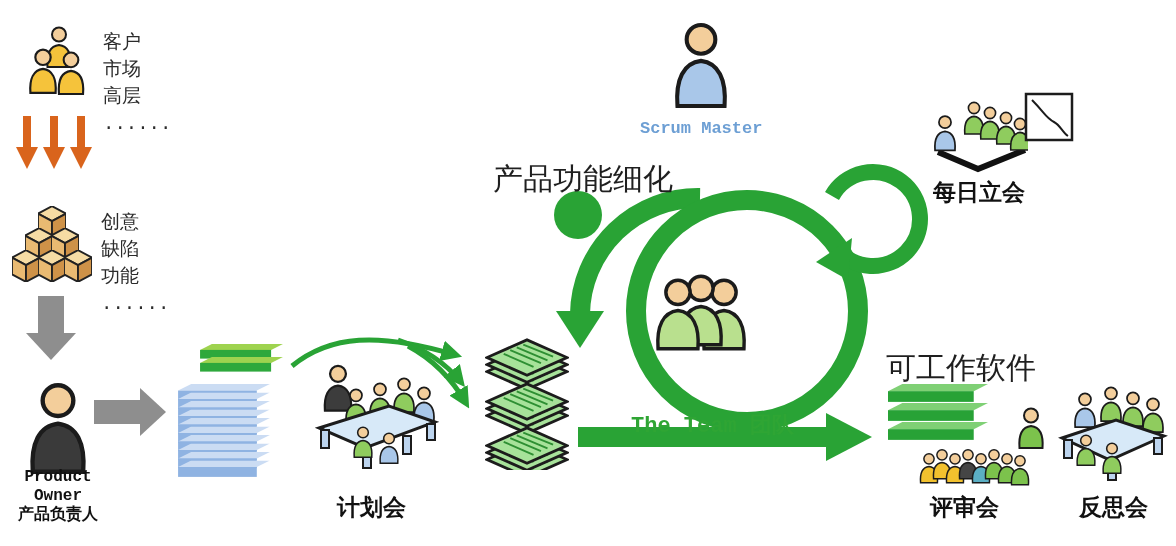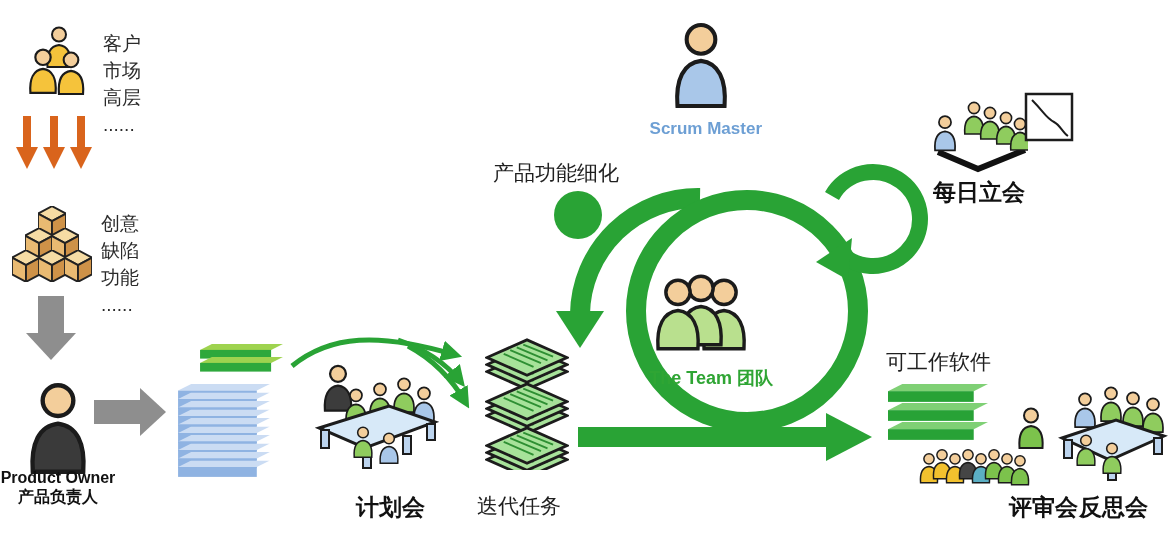--- a/index.html
+++ b/index.html
@@ -1,33 +1,33 @@
 <!DOCTYPE html>
 <html style="--c-green: #29A335; --c-orange: #D9641C; --c-gray: #8E8E8E; --c-skin: #F3CE9B; --c-label_blue: #6D9FD4; --c-team_green: #2FA534; --c-yellow_person: #F5C33B; --c-blue_person: #A9C7E9; --c-green_person: #8FCC5E; --c-dark_person: #3A3A3A;"><head>
 <meta charset="utf-8">
 <style>
   html,body{margin:0;padding:0;background:#fff;}
   .canvas{position:relative;width:1176px;height:546px;background:#fff;overflow:hidden;
-          font-family:Liberation Sans, sans-serif;color:#2b2b2b;}
+          font-family:Liberation Mono, monospace;color:#2b2b2b;}
   .abs{position:absolute;}
   svg{display:block;}
   
   .g-fill{fill:var(--c-green,#29A335);}
   .g-stroke{stroke:var(--c-green,#29A335);fill:none;}
   .o-fill{fill:var(--c-orange,#D9641C);}
   .gray-fill{fill:var(--c-gray,#8E8E8E);}
   .lbl{position:absolute;white-space:nowrap;}
-  .lbl.reg{font-size:21px;color:#1f1f1f;text-align:right;}
+  .lbl.reg{font-size:30px;color:#1f1f1f;text-align:right;}
   .lbl.bold{font-size:23px;font-weight:bold;color:#111;}
   .lbl.small{font-size:19px;line-height:27px;color:#2b2b2b;}
   .lbl.sm-blue{font-size:17px;font-weight:bold;color:var(--c-label_blue,#6D9FD4);}
-  .lbl.team{font-size:18px;font-weight:bold;color:var(--c-team_green,#2FA534);}
+  .lbl.team{font-size:22px;font-weight:bold;color:var(--c-team_green,#2FA534);margin-top:44px;}
   .po-lbl{position:absolute;left:-4px;top:468px;width:124px;text-align:center;
           font-size:16px;font-weight:bold;line-height:19px;color:#111;}
-  .center{text-align:right;}
+  .center{text-align:left;}
 </style>
 </head>
 <body>
 
 <div class="canvas">
 
   <svg class="abs" width="0" height="0" style="left:0;top:0" aria-hidden="true">
     <defs>
       <symbol id="prs" viewBox="0 0 60 84">
         <path d="M7,82 C5,56 13,40 30,38 C47,40 55,56 53,82 Z" fill="currentColor" stroke="#1b1b1b" stroke-width="4"></path>
@@ -154,34 +154,33 @@
     <use href="#prs" x="78" y="15" width="26" height="36" color="var(--c-green_person,#8FCC5E)"></use>
     <use href="#prs" x="98" y="24" width="26" height="36" color="var(--c-blue_person,#A9C7E9)"></use>
     <polygon points="6,66 76,44 122,60 52,86" fill="#D7E9F8" stroke="#1c1c1c" stroke-width="3"></polygon>
     <rect x="8" y="68" width="8" height="18" fill="#BCD4EE" stroke="#1c1c1c" stroke-width="2"></rect>
     <rect x="50" y="88" width="8" height="18" fill="#BCD4EE" stroke="#1c1c1c" stroke-width="2"></rect>
     <rect x="90" y="74" width="8" height="18" fill="#BCD4EE" stroke="#1c1c1c" stroke-width="2"></rect>
     <rect x="114" y="62" width="8" height="16" fill="#BCD4EE" stroke="#1c1c1c" stroke-width="2"></rect>
     <use href="#prs" x="38" y="64" width="24" height="32" color="var(--c-green_person,#8FCC5E)"></use>
     <use href="#prs" x="64" y="70" width="24" height="32" color="var(--c-blue_person,#A9C7E9)"></use>
   </svg>
-  <div class="lbl bold abs" style="left:356px;top:492px">计划会</div>
+  <div class="lbl bold abs" style="left:337px;top:492px">计划会</div>
 
   <svg class="abs" style="left:481px;top:338px" width="92" height="132" viewBox="0 0 92 132">
     <use href="#sheet" x="4" y="14" width="84" height="41"></use>
     <use href="#sheet" x="4" y="7" width="84" height="41"></use>
     <use href="#sheet" x="4" y="0" width="84" height="41"></use>
     <use href="#sheet" x="4" y="58" width="84" height="41"></use>
     <use href="#sheet" x="4" y="51" width="84" height="41"></use>
     <use href="#sheet" x="4" y="44" width="84" height="41"></use>
     <use href="#sheet" x="4" y="102" width="84" height="41"></use>
     <use href="#sheet" x="4" y="95" width="84" height="41"></use>
     <use href="#sheet" x="4" y="88" width="84" height="41"></use>
   </svg>
-  <div class="lbl reg abs" style="left:477px;top:492px">迭代任务</div>
 
   <div class="lbl reg abs" style="left:493px;top:159px">产品功能细化</div>
 
   <svg class="abs" style="left:670px;top:22px" width="62" height="86" viewBox="0 0 60 84">
     <use href="#prs" x="0" y="0" width="60" height="84" color="var(--c-blue_person,#A9C7E9)"></use>
   </svg>
   <div class="lbl sm-blue abs center" style="left:640px;top:119px;width:122px">Scrum Master</div>
 
   <svg class="abs" style="left:652px;top:272px" width="100" height="82" viewBox="0 0 100 82">
     <use href="#prs" x="46" y="4" width="52" height="76" color="#B9E08E"></use>
@@ -215,21 +214,21 @@
     <use href="#prs" x="98" y="0" width="30" height="64" color="#7CC24C"></use>
     <use href="#prs" x="0" y="56" width="22" height="32" color="#F2C12E"></use>
     <use href="#prs" x="13" y="52" width="22" height="32" color="#F2C12E"></use>
     <use href="#prs" x="26" y="56" width="22" height="32" color="#F2C12E"></use>
     <use href="#prs" x="39" y="52" width="22" height="32" color="#454545"></use>
     <use href="#prs" x="52" y="56" width="22" height="32" color="#5BAFC4"></use>
     <use href="#prs" x="65" y="52" width="22" height="32" color="#7CC24C"></use>
     <use href="#prs" x="78" y="56" width="22" height="32" color="#7CC24C"></use>
     <use href="#prs" x="91" y="58" width="22" height="32" color="#7CC24C"></use>
   </svg>
-  <div class="lbl bold abs" style="left:1009px;top:492px">评审会</div>
+  <div class="lbl bold abs" style="left:930px;top:492px">评审会</div>
 
   <svg class="abs" style="left:1058px;top:386px" width="110" height="102" viewBox="0 0 110 102">
     <use href="#prs" x="14" y="6" width="26" height="36" color="var(--c-blue_person,#A9C7E9)"></use>
     <use href="#prs" x="40" y="0" width="26" height="36" color="var(--c-green_person,#8FCC5E)"></use>
     <use href="#prs" x="62" y="5" width="26" height="36" color="var(--c-green_person,#8FCC5E)"></use>
     <use href="#prs" x="82" y="11" width="26" height="36" color="var(--c-green_person,#8FCC5E)"></use>
     <polygon points="4,52 58,34 106,50 52,74" fill="#D7E9F8" stroke="#1c1c1c" stroke-width="3"></polygon>
     <rect x="6" y="54" width="8" height="18" fill="#BCD4EE" stroke="#1c1c1c" stroke-width="2"></rect>
     <rect x="50" y="76" width="8" height="18" fill="#BCD4EE" stroke="#1c1c1c" stroke-width="2"></rect>
     <rect x="96" y="52" width="8" height="16" fill="#BCD4EE" stroke="#1c1c1c" stroke-width="2"></rect>

